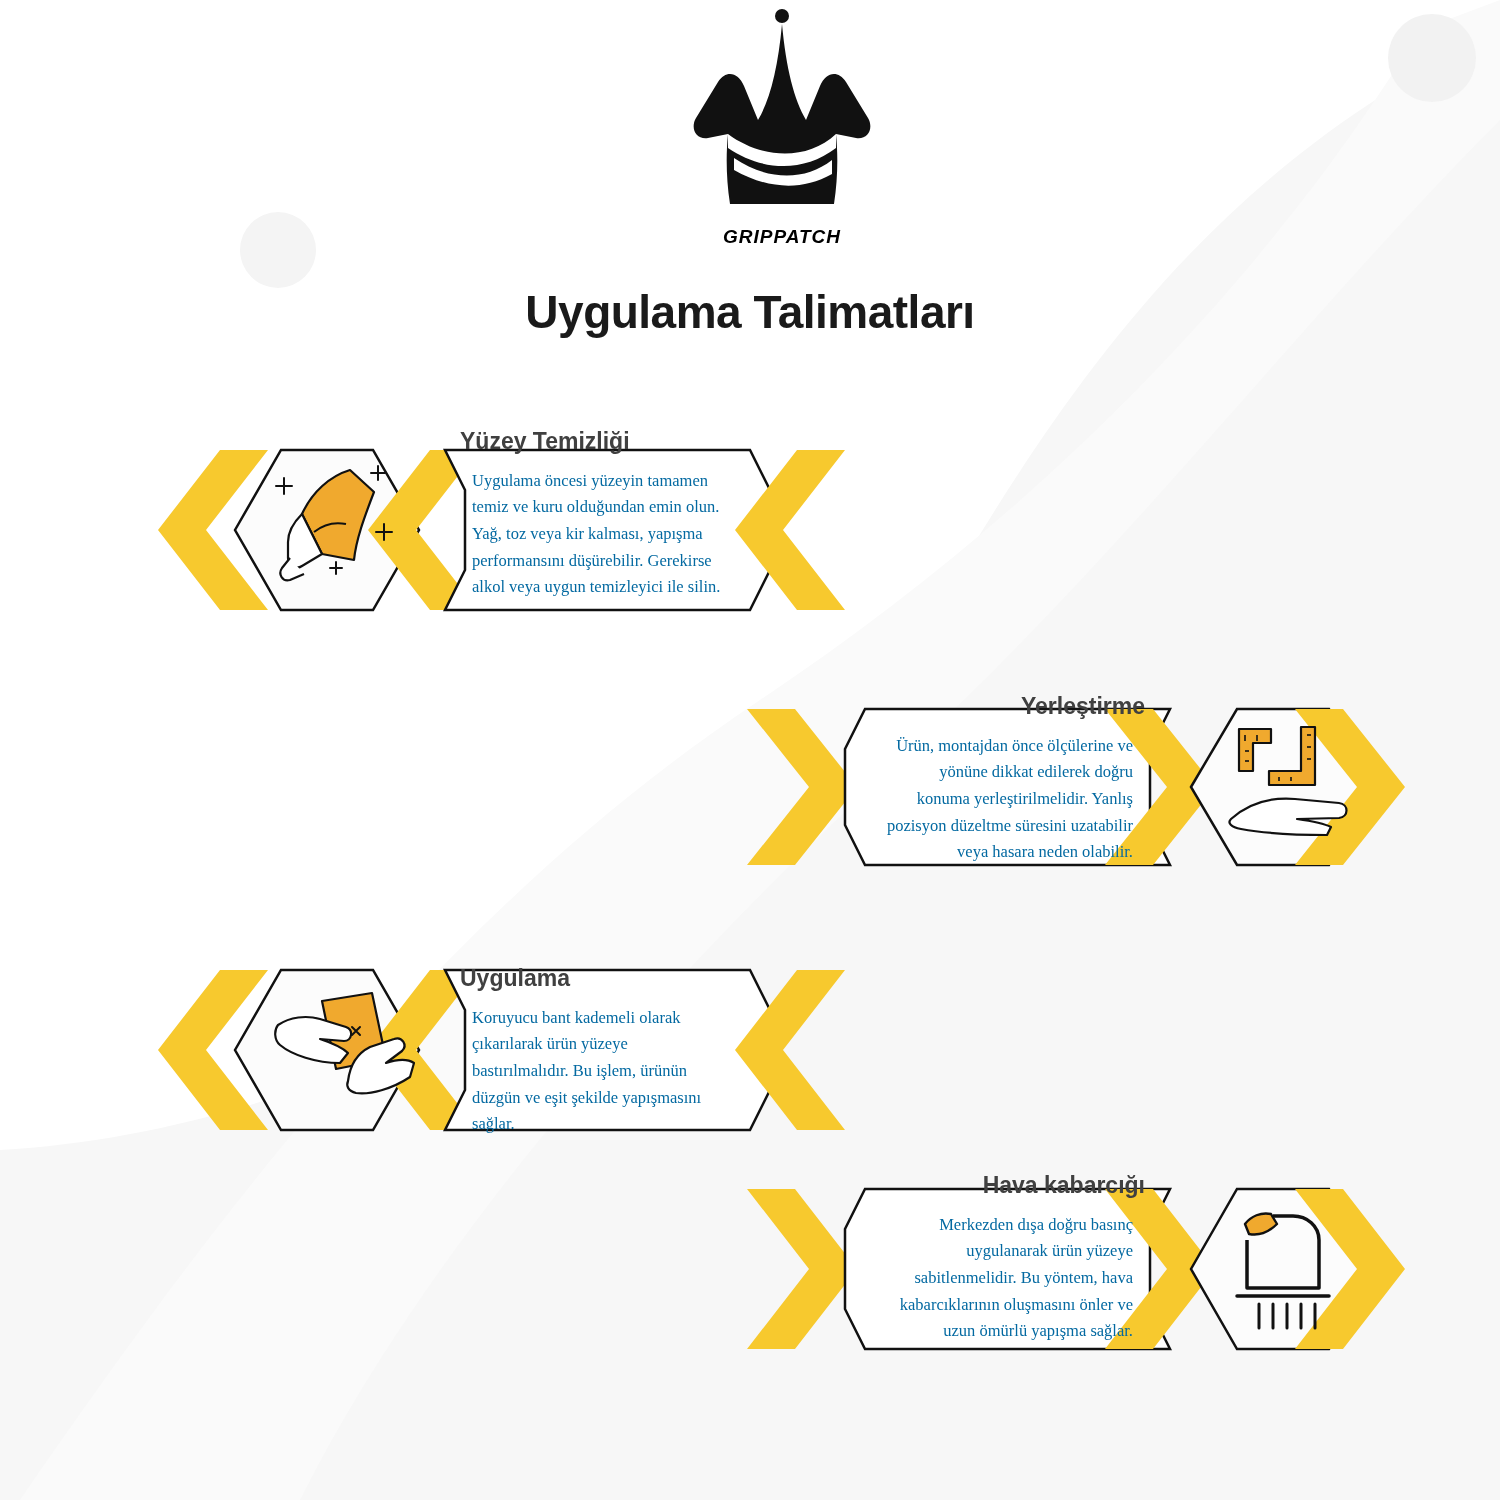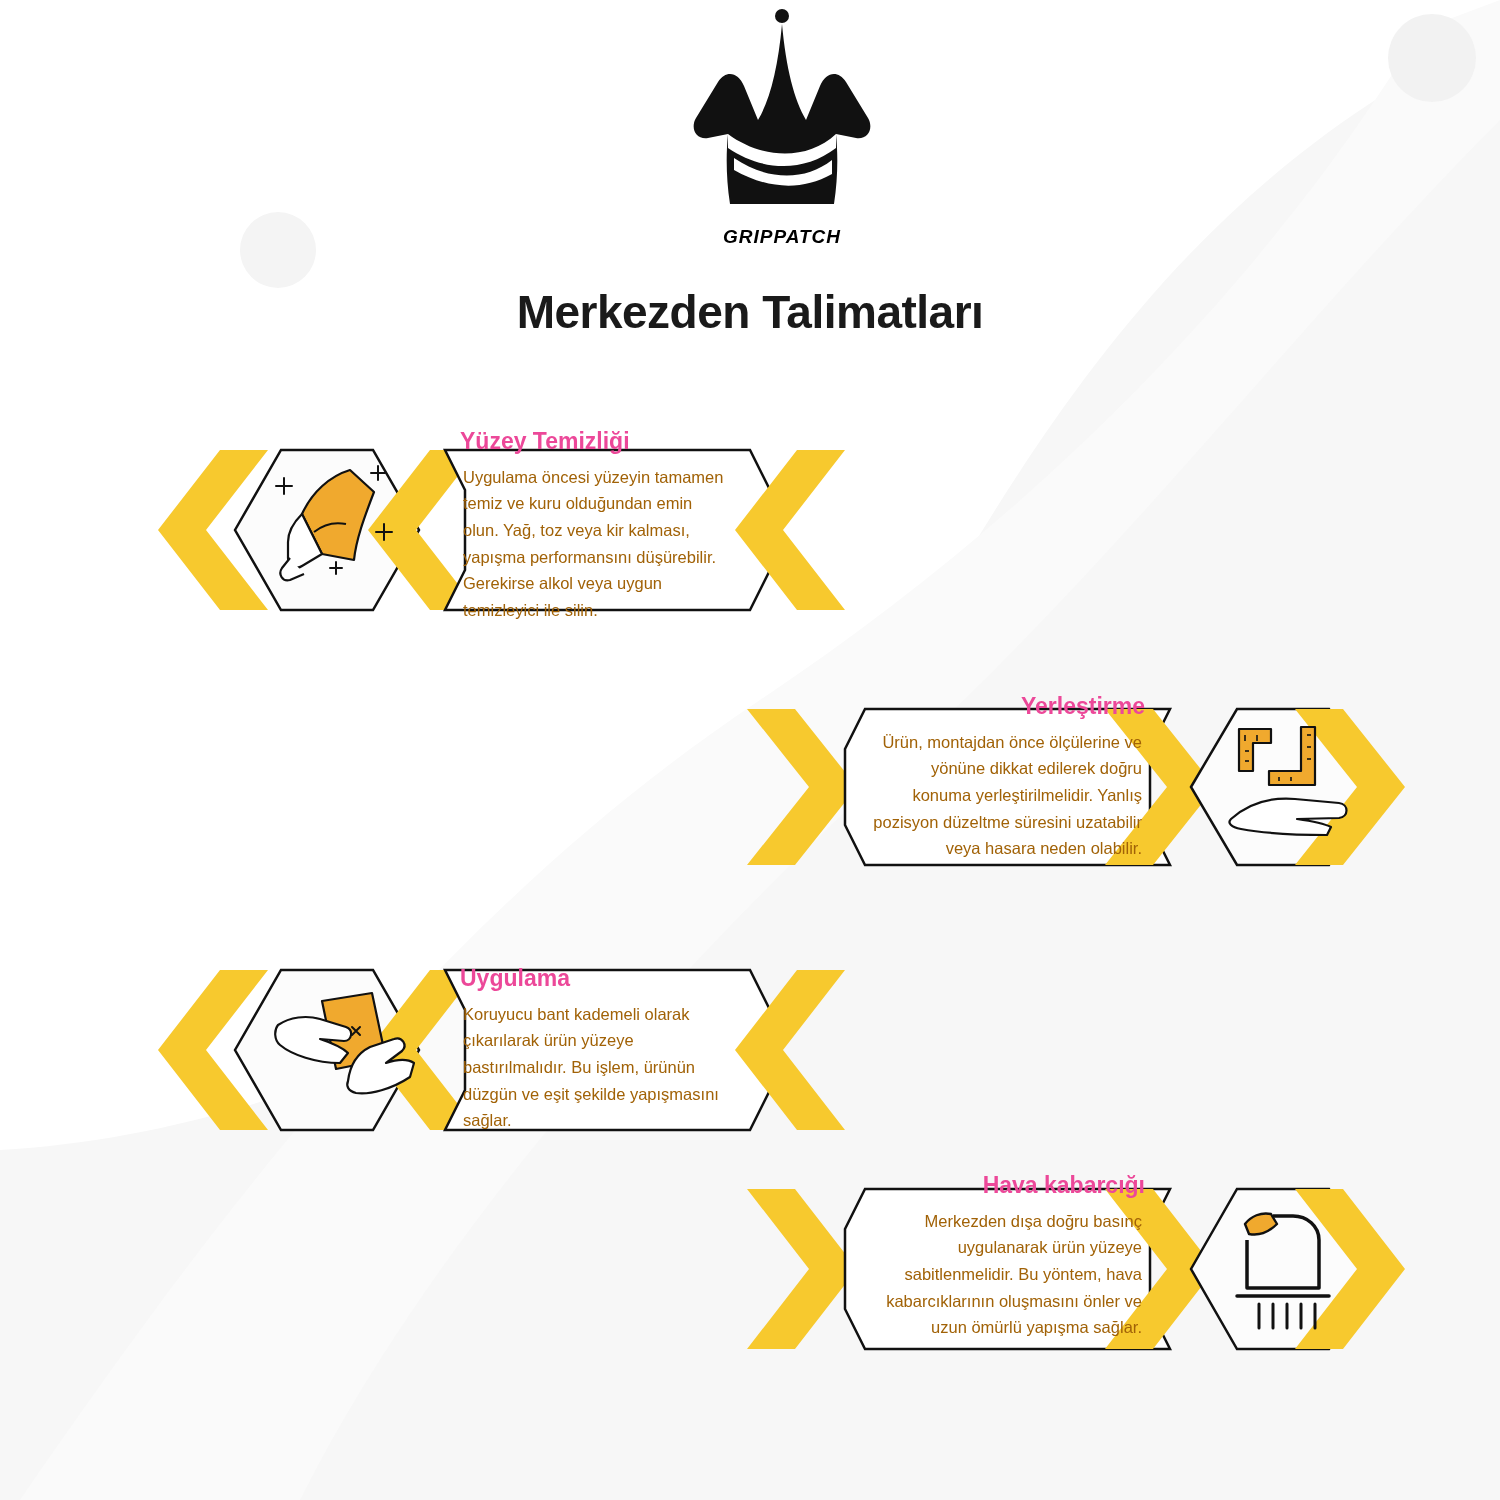--- a/index.html
+++ b/index.html
@@ -72,29 +72,30 @@
     display: block;
     overflow: visible;
   }
   .step .txtbox {
     position: absolute;
     box-sizing: border-box;
   }
   .step-title {
     font-size: 23px;
     font-weight: 700;
-    color: #ec4899;
+    color: #404040;
     margin: 0 0 8px 0;
     line-height: 1.2;
   }
   .step-body {
     font-size: 16.5px;
     line-height: 1.62;
-    color: #a16207;
-    margin: 3px;
+    color: #0369a1;
+    margin: 12px;
+    font-family: Liberation Serif, serif;
   }
   .align-left { text-align: left; }
   .align-right { text-align: right; }
 
   
   #step-1 { left: 150px; top: 400px; }
   #step-2 { left: 775px; top: 665px; }
   #step-3 { left: 150px; top: 925px; }
   #step-4 { left: 775px; top: 1144px; }
 
@@ -118,21 +119,21 @@
     <svg width="200" height="220" viewBox="0 0 200 220" xmlns="http://www.w3.org/2000/svg">
       <circle cx="100" cy="8" r="7" fill="#111"></circle>
       <path d="M100 16 C 96 60 88 92 76 112 L 62 78 C 56 64 44 62 36 74 L 14 110 C 8 120 14 132 26 130 L 46 126 C 44 146 44 170 48 196 L 152 196 C 156 170 156 146 154 126 L 174 130 C 186 132 192 120 186 110 L 164 74 C 156 62 144 64 138 78 L 124 112 C 112 92 104 60 100 16 Z" fill="#111"></path>
       <path d="M46 126 C 78 150 124 154 154 126 L 154 140 C 120 166 78 162 46 140 Z" fill="#ffffff"></path>
       <path d="M52 150 C 84 172 122 174 150 152 L 150 166 C 118 184 84 180 52 162 Z" fill="#ffffff"></path>
     </svg>
   </div>
   <div class="logo-word">GRIPPATCH</div>
 </div>
 
-<div class="page-title">Merkezden Talimatları</div>
+<div class="page-title">Uygulama Talimatları</div>
 
 <div class="step" id="step-1">
   <svg width="620" height="260" viewBox="0 0 620 260" xmlns="http://www.w3.org/2000/svg">
 
     <path d="M8 130 L70 50 L118 50 L56 130 L118 210 L70 210 Z" fill="#F7C92E"></path>
 
     <path d="M85 130 L131 50 L223 50 L269 130 L223 210 L131 210 Z" fill="#FCFCFC" stroke="#111" stroke-width="2.5"></path>
 
     <path d="M218 130 L280 50 L328 50 L266 130 L328 210 L280 210 Z" fill="#F7C92E"></path>
 

